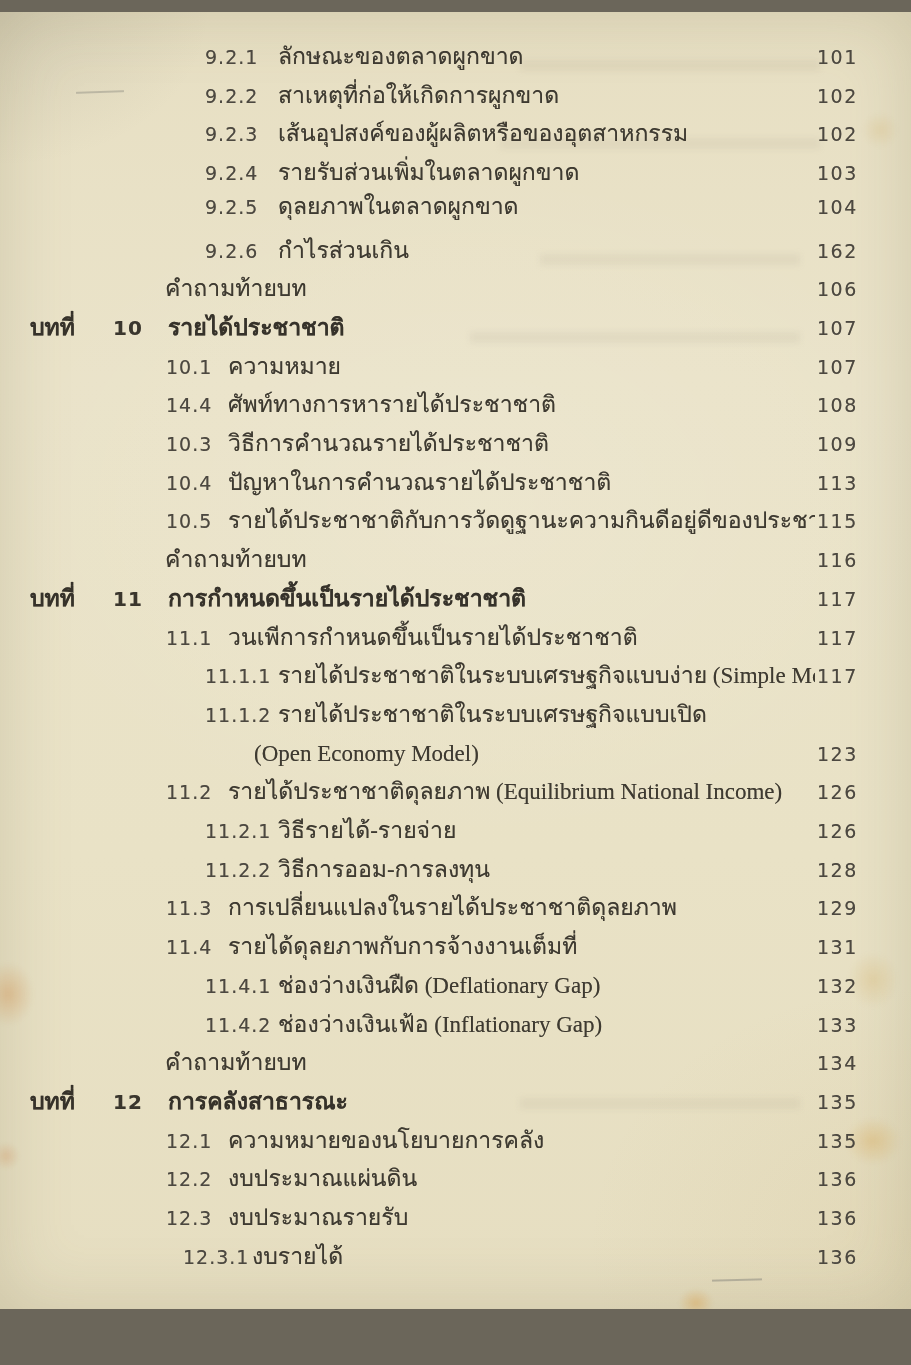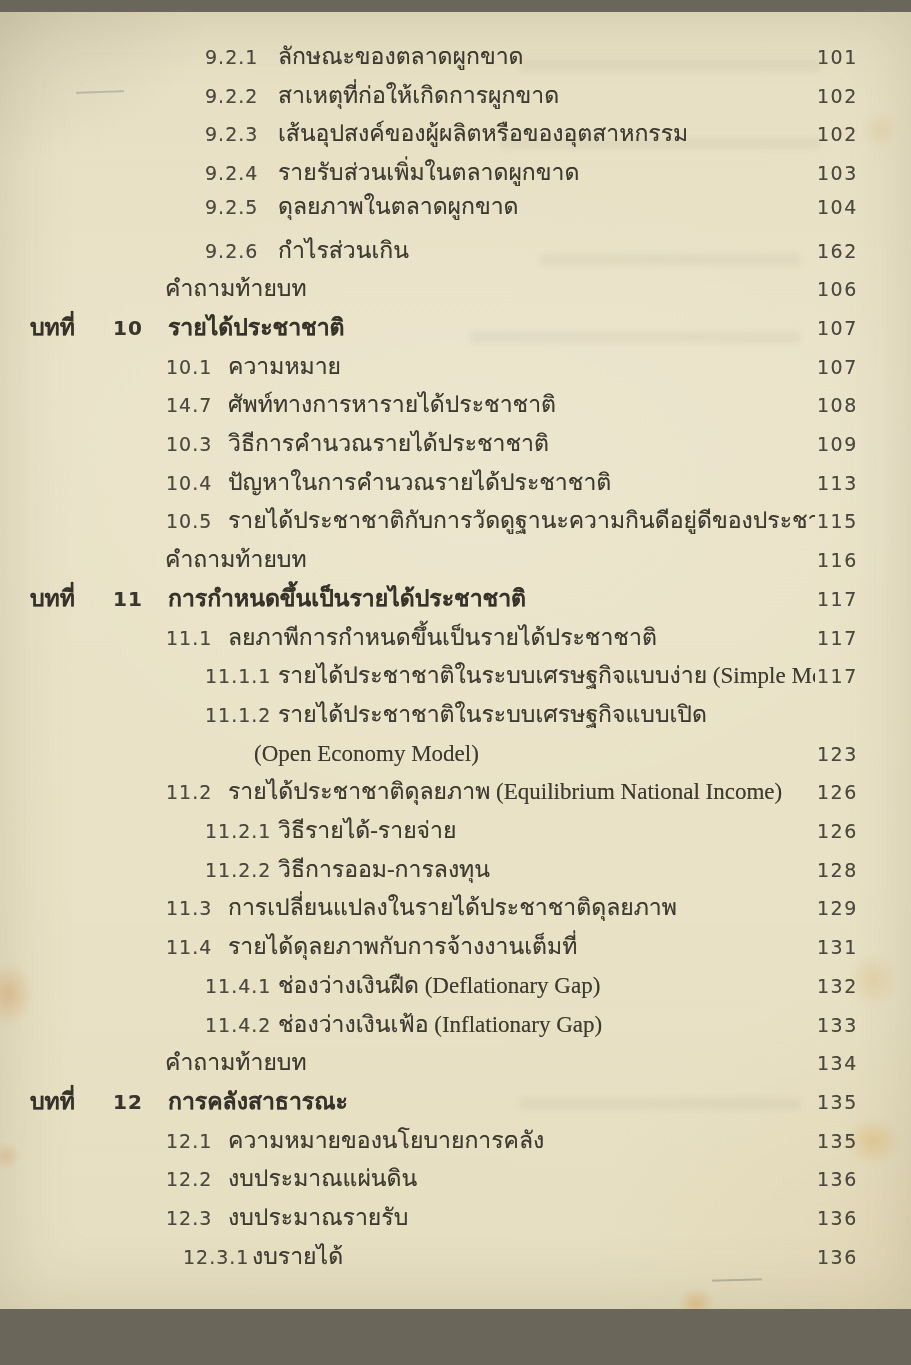--- a/index.html
+++ b/index.html
@@ -119,21 +119,21 @@
         <span class="t-chapnum" style="left: 113px;">10</span>
         <span class="t-title" style="left: 168px; max-width: 647px;">รายได้ประชาชาติ</span>
         <span class="t-page">107</span>
       </div>
       <div class="row" style="top: 335.6px;">
         <span class="t-num" style="left: 166px;">10.1</span>
         <span class="t-title" style="left: 228px; max-width: 587px;">ความหมาย</span>
         <span class="t-page">107</span>
       </div>
       <div class="row" style="top: 374.3px;">
-        <span class="t-num" style="left: 166px;">14.7</span>
+        <span class="t-num" style="left: 166px;">14.4</span>
         <span class="t-title" style="left: 228px; max-width: 587px;">ศัพท์ทางการหารายได้ประชาชาติ</span>
         <span class="t-page">108</span>
       </div>
       <div class="row" style="top: 413px;">
         <span class="t-num" style="left: 166px;">10.3</span>
         <span class="t-title" style="left: 228px; max-width: 587px;">วิธีการคำนวณรายได้ประชาชาติ</span>
         <span class="t-page">109</span>
       </div>
       <div class="row" style="top: 451.7px;">
         <span class="t-num" style="left: 166px;">10.4</span>
@@ -150,21 +150,21 @@
         <span class="t-page">116</span>
       </div>
       <div class="row bold" style="top: 567.8px;">
         <span class="t-chaplabel">บทที่</span>
         <span class="t-chapnum" style="left: 113px;">11</span>
         <span class="t-title" style="left: 168px; max-width: 647px;">การกำหนดขึ้นเป็นรายได้ประชาชาติ</span>
         <span class="t-page">117</span>
       </div>
       <div class="row" style="top: 606.5px;">
         <span class="t-num" style="left: 166px;">11.1</span>
-        <span class="t-title" style="left: 228px; max-width: 587px;">ลยภาพีการกำหนดขึ้นเป็นรายได้ประชาชาติ</span>
+        <span class="t-title" style="left: 228px; max-width: 587px;">วนเพีการกำหนดขึ้นเป็นรายได้ประชาชาติ</span>
         <span class="t-page">117</span>
       </div>
       <div class="row" style="top: 645.2px;">
         <span class="t-num" style="left: 205px;">11.1.1</span>
         <span class="t-title" style="left: 278px; max-width: 537px;">รายได้ประชาชาติในระบบเศรษฐกิจแบบง่าย (Simple Model)</span>
         <span class="t-page">117</span>
       </div>
       <div class="row" style="top: 683.9px;">
         <span class="t-num" style="left: 205px;">11.1.2</span>
         <span class="t-title" style="left: 278px; max-width: 537px;">รายได้ประชาชาติในระบบเศรษฐกิจแบบเปิด</span>

